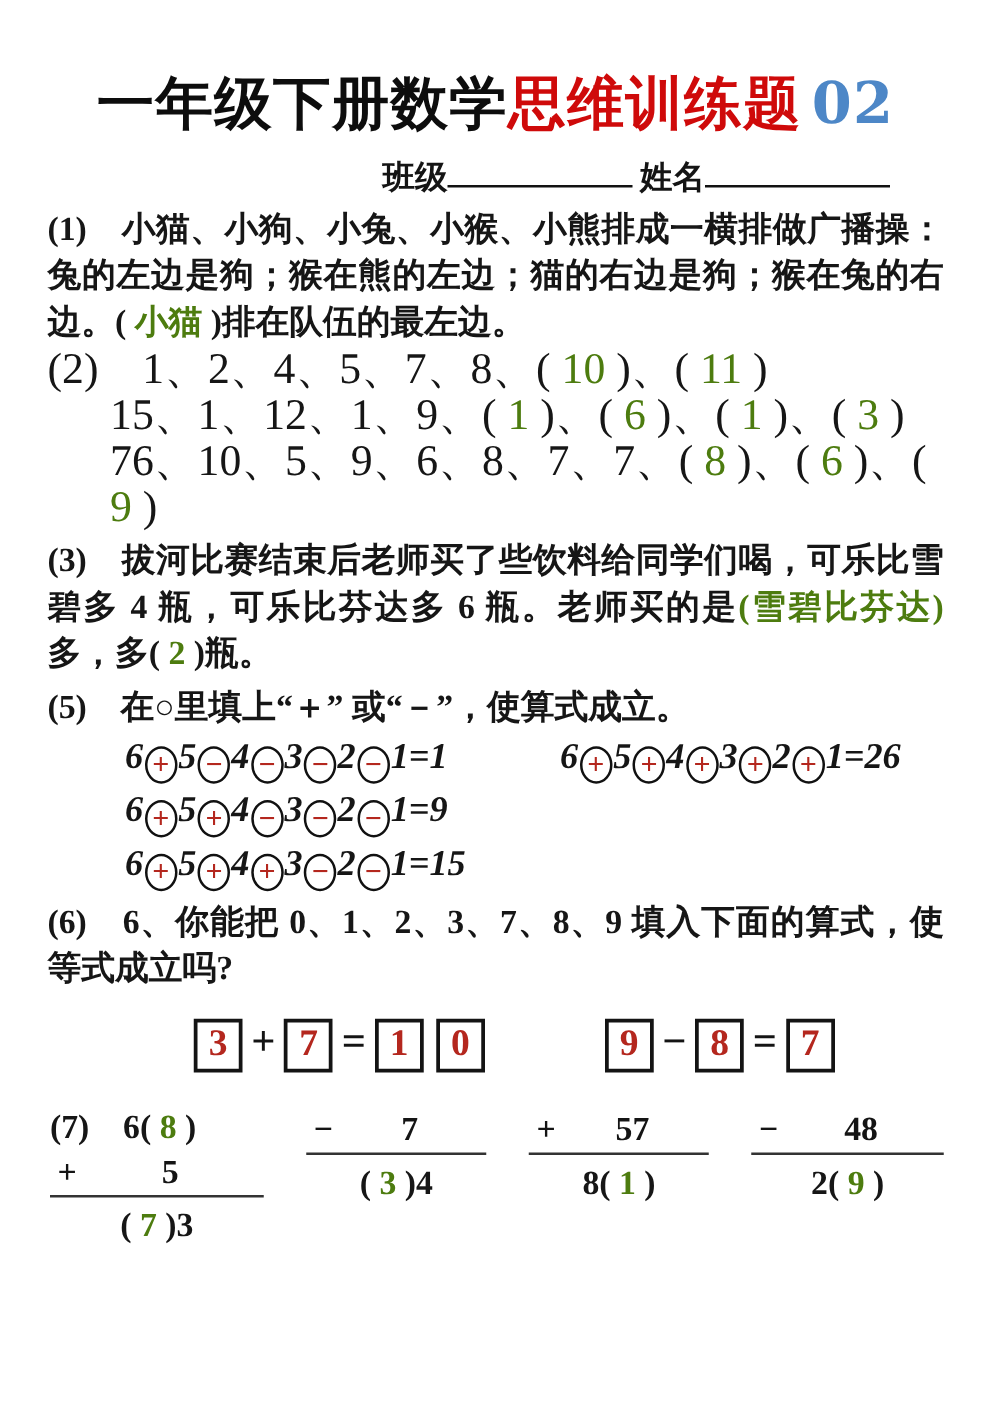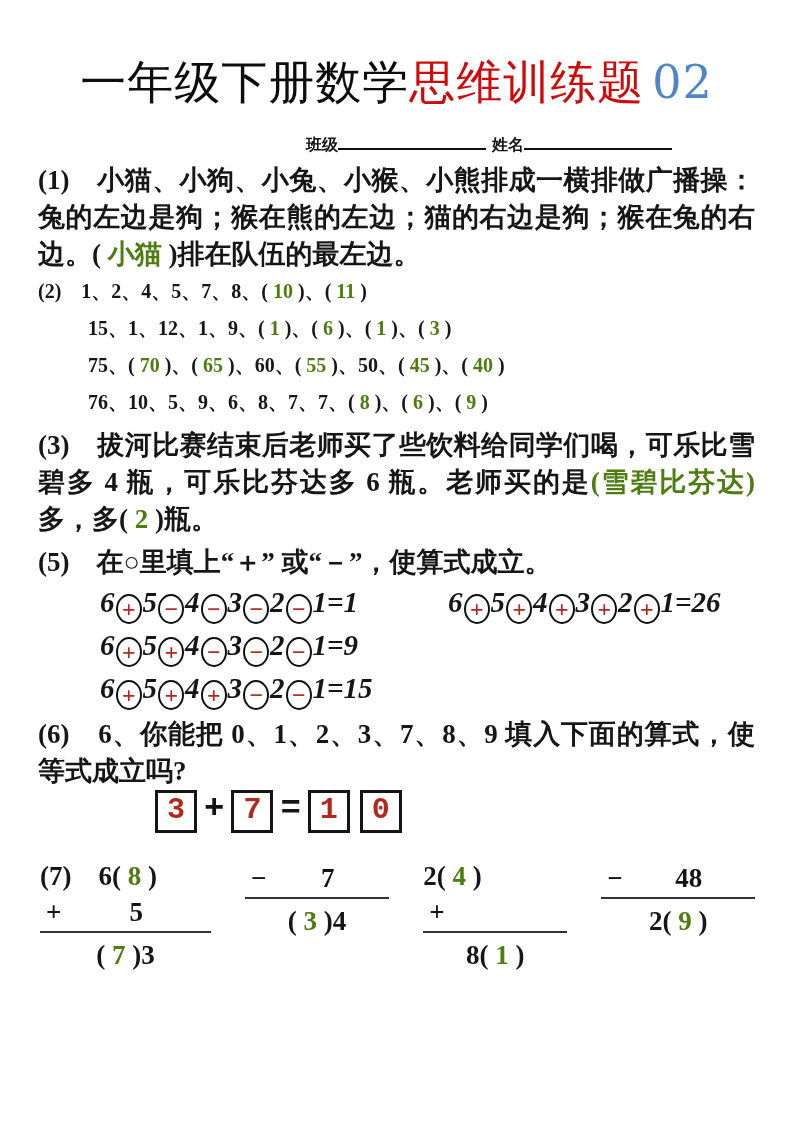--- a/index.html
+++ b/index.html
@@ -9,50 +9,50 @@
     width:793px; height:1122px;
     margin:0 auto;
     background:#ffffff;
     font-family:"Liberation Serif","DejaVu Serif",serif;
     color:#141414;
     overflow:hidden;
   }
   .content { padding:52px 38px 0 38px; }
 
   
-  .title { text-align:center; font-size:46px; font-weight:normal; letter-spacing:1px; white-space:nowrap; }
+  .title { text-align:center; font-size:46px; font-weight:bold; letter-spacing:1px; white-space:nowrap; }
   .title .t-black { color:#0d0d0d; }
   .title .t-red   { color:#cf0a0a; }
   .title .t-num   { color:#4d87c7; font-family:"DejaVu Serif",serif; margin-left:8px; }
 
   
-  .idline { margin:10px 0 6px 268px; font-size:16px; font-weight:bold; }
+  .idline { margin:10px 0 6px 268px; font-size:26px; font-weight:bold; }
   .blank { display:inline-block; width:148px; border-bottom:2.5px solid #111; height:26px; margin-right:6px; }
 
   
   .para { font-size:27px; font-weight:bold; line-height:37px; text-align:justify; }
   .c-b { color:#161616; }
   .c-r { color:#4d7c0f; }
 
-  .q2-row { font-size:20px; font-weight:bold; line-height:37px; }
+  .q2-row { font-size:35px; font-weight:normal; line-height:37px; }
   .q2-indent { padding-left:50px; }
 
   
   .q5-row { padding-left:62px; font-size:29px; font-weight:bold; line-height:42px; display:flex;font-style:italic; }
   .q5-left { width:348px; }
   .c-op {
     display:inline-flex; align-items:center; justify-content:center;
     width:26px; height:30px;
     border:2.5px solid #111; border-radius:50%;
     color:#b4271e; font-size:24px; line-height:1;
     vertical-align:-5px; margin:0 1px;
   }
 
   
-  .q6-eqrow { display:flex; gap:86px; padding-left:112px; margin:0 0 10px 0; font-size:30px; font-weight:bold; align-items:center;font-family:Liberation Mono, monospace; }
+  .q6-eqrow { display:flex; gap:86px; padding-left:112px; margin:22px 0 10px 0; font-size:30px; font-weight:bold; align-items:center; }
   .c-box {
     display:inline-block;
     border:3.5px solid #141414;
     color:#b4271e;
     padding:0px 9px 2px 9px;
     margin:0 5px;
     line-height:1.15;
   }
   .c-big { font-size:34px; font-weight:bold; color:#141414; margin:0 2px; }
 
@@ -80,21 +80,20 @@
 
     <div class="idline">
       <span>班级</span><span class="blank"></span><span>姓名</span><span class="blank"></span>
     </div>
 
     <div class="para"><span class="c-b">(1)　小猫、小狗、小兔、小猴、小熊排成一横排做广播操：兔的左边是狗；猴在熊的左边；猫的右边是狗；猴在兔的右边。( </span><span class="c-r">小猫</span><span class="c-b"> )排在队伍的最左边。</span></div>
 
     <div>
       <div class="q2-row"><span class="c-b">(2)　1、2、4、5、7、8、( </span><span class="c-r">10</span><span class="c-b"> )、( </span><span class="c-r">11</span><span class="c-b"> )</span></div>
       <div class="q2-row q2-indent"><span class="c-b">15、1、12、1、9、( </span><span class="c-r">1</span><span class="c-b"> )、( </span><span class="c-r">6</span><span class="c-b"> )、( </span><span class="c-r">1</span><span class="c-b"> )、( </span><span class="c-r">3</span><span class="c-b"> )</span></div>
-      <div class="q2-row q2-indent"><span class="c-b">75、( </span><span class="c-r">70</span><span class="c-b"> )、( </span><span class="c-r">65</span><span class="c-b"> )、60、( </span><span class="c-r">55</span><span class="c-b"> )、50、( </span><span class="c-r">45</span><span class="c-b"> )、( </span><span class="c-r">40</span><span class="c-b"> )</span></div>
       <div class="q2-row q2-indent"><span class="c-b">76、10、5、9、6、8、7、7、( </span><span class="c-r">8</span><span class="c-b"> )、( </span><span class="c-r">6</span><span class="c-b"> )、( </span><span class="c-r">9</span><span class="c-b"> )</span></div>
     </div>
 
     <div class="para mt6"><span class="c-b">(3)　拔河比赛结束后老师买了些饮料给同学们喝，可乐比雪碧多 4 瓶，可乐比芬达多 6 瓶。老师买的是</span><span class="c-r">(雪碧比芬达)</span><span class="c-b">多，多( </span><span class="c-r">2</span><span class="c-b"> )瓶。</span></div>
 
 
     <div>
       <div class="para mt6"><span class="c-b">(5)　在○里填上“＋” 或“－”，使算式成立。</span></div>
       <div class="q5-row">
         <span class="q5-left"><span class="c-b">6</span><span class="c-op">+</span><span class="c-b">5</span><span class="c-op">−</span><span class="c-b">4</span><span class="c-op">−</span><span class="c-b">3</span><span class="c-op">−</span><span class="c-b">2</span><span class="c-op">−</span><span class="c-b">1</span><span class="c-b">=1</span></span>
@@ -106,43 +105,44 @@
       <div class="q5-row">
         <span class="q5-left"><span class="c-b">6</span><span class="c-op">+</span><span class="c-b">5</span><span class="c-op">+</span><span class="c-b">4</span><span class="c-op">+</span><span class="c-b">3</span><span class="c-op">−</span><span class="c-b">2</span><span class="c-op">−</span><span class="c-b">1</span><span class="c-b">=15</span></span>
         <span></span>
       </div>
     </div>
 
     <div>
       <div class="para mt6"><span class="c-b">(6)　6、你能把 0、1、2、3、7、8、9 填入下面的算式，使等式成立吗?</span></div>
       <div class="q6-eqrow">
         <span><span class="c-box">3</span><span class="c-big">+</span><span class="c-box">7</span><span class="c-big">=</span><span class="c-box">1</span><span class="c-box">0</span></span>
+        <span><span class="c-box">9</span><span class="c-big">−</span><span class="c-box">8</span><span class="c-big">=</span><span class="c-box">7</span></span>
       </div>
     </div>
 
     <div class="q7-wrap">
       <div class="q7-col q7-col1">
         <div class="q7-top"><span class="c-b">(7)　6( </span><span class="c-r">8</span><span class="c-b"> )</span></div>
         <div class="q7-mid">
           <span class="q7-op">+</span>
           <span class="q7-num">5</span>
         </div>
         <div class="q7-res"><span class="c-b">( </span><span class="c-r">7</span><span class="c-b"> )3</span></div>
       </div>
       <div class="q7-col q7-col2">
         <div class="q7-mid">
           <span class="q7-op">−</span>
           <span class="q7-num">7</span>
         </div>
         <div class="q7-res"><span class="c-b">( </span><span class="c-r">3</span><span class="c-b"> )4</span></div>
       </div>
       <div class="q7-col q7-col3">
-        <div class="q7-top"><span class="c-b">2( </span><span class="c-r">4</span><span class="c-b"> )</span></div>
         <div class="q7-mid">
           <span class="q7-op">+</span>
+          <span class="q7-num">57</span>
         </div>
         <div class="q7-res"><span class="c-b">8( </span><span class="c-r">1</span><span class="c-b"> )</span></div>
       </div>
       <div class="q7-col q7-col4">
         <div class="q7-mid">
           <span class="q7-op">−</span>
           <span class="q7-num">48</span>
         </div>
         <div class="q7-res"><span class="c-b">2( </span><span class="c-r">9</span><span class="c-b"> )</span></div>
       </div>

